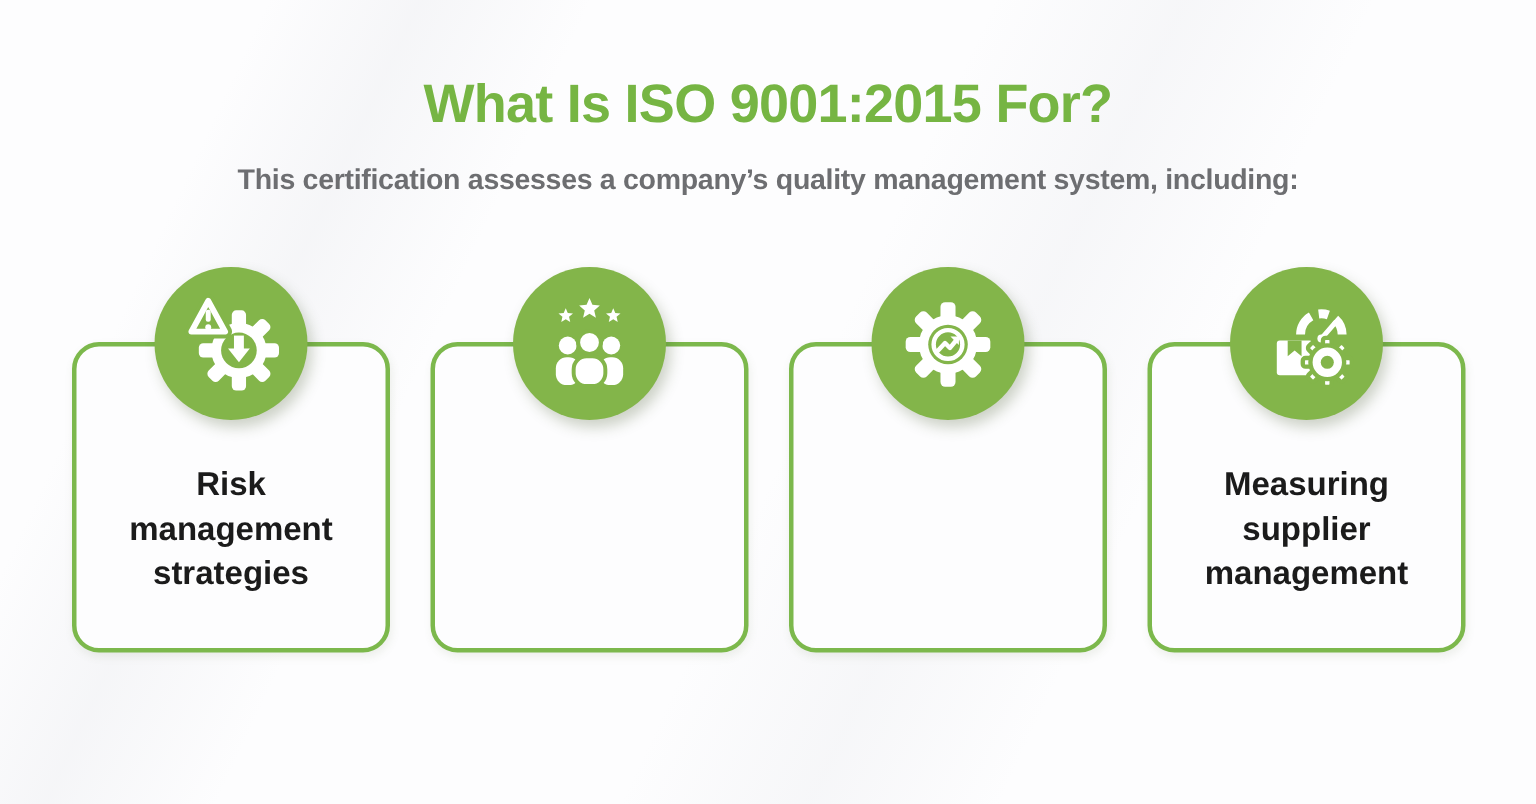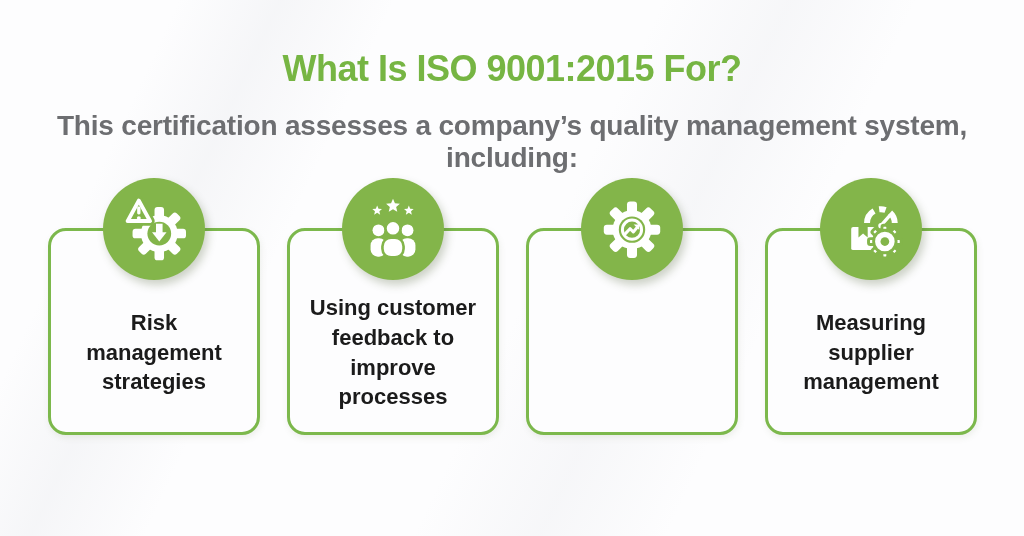--- a/index.html
+++ b/index.html
@@ -19,21 +19,21 @@
       linear-gradient(115deg, rgba(205,208,216,0) 52%, rgba(205,208,216,0.14) 62%, rgba(205,208,216,0) 72%),
       var(--background);
   }
   .title{
     position:absolute;top:48px;left:0;width:100%;
     text-align:center;font-size:36px;font-weight:700;letter-spacing:-0.5px;
     color:var(--accent-green);
   }
   .subtitle{
     position:absolute;top:110px;left:0;width:100%;
-    text-align:center;font-size:28px;font-weight:700;letter-spacing:-0.2px;
+    text-align:center;font-size:19px;font-weight:700;letter-spacing:-0.2px;
     color:var(--subtitle-gray);
   }
   .cards{
     position:absolute;top:228px;left:48px;
     display:flex;gap:27px;
   }
   .card{
     position:relative;width:212px;height:207px;
     border:3px solid var(--border-green);border-radius:18px;
     background:var(--background);
@@ -116,24 +116,20 @@
             <use href="#star5" transform="translate(74,22) scale(0.7)"></use>
             <circle cx="28" cy="52" r="9"></circle>
             <rect x="16" y="64" width="24" height="28" rx="11"></rect>
             <circle cx="72" cy="52" r="9"></circle>
             <rect x="60" y="64" width="24" height="28" rx="11"></rect>
             <circle cx="50" cy="49" r="11.5" class="grn-stroke" stroke-width="4"></circle>
             <rect x="34" y="63" width="32" height="30" rx="13" class="grn-stroke" stroke-width="4"></rect>
           </g>
         </svg>
       </div>
-      <p class="card-label">Using customer
-feedback to
-improve
-processes</p>
     </div>
 
     <div class="card">
       <div class="badge">
         <svg viewBox="0 0 100 100">
           <g transform="translate(50,51)">
             <use href="#gear8" class="wht" transform="scale(0.95)"></use>
             <circle r="20" class="grn"></circle>
             <circle r="14.5" fill="none" stroke="#fff" stroke-width="4.5"></circle>
             <polyline points="-10,6 -3,-1.5 2,3.5 9,-5" fill="none" stroke="#fff" stroke-width="4.5" stroke-linecap="round" stroke-linejoin="round"></polyline>

